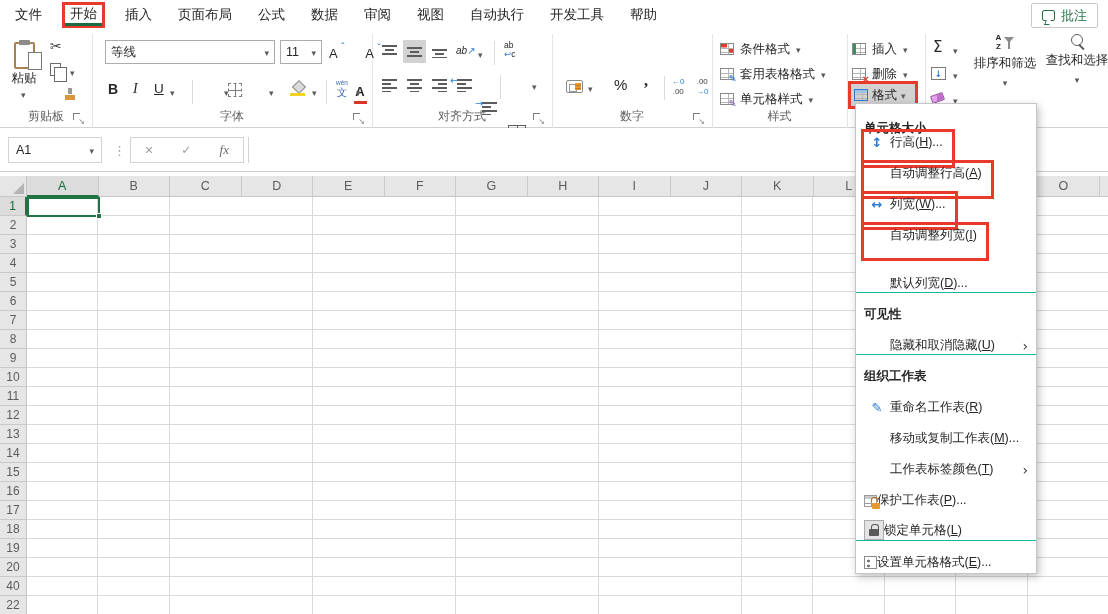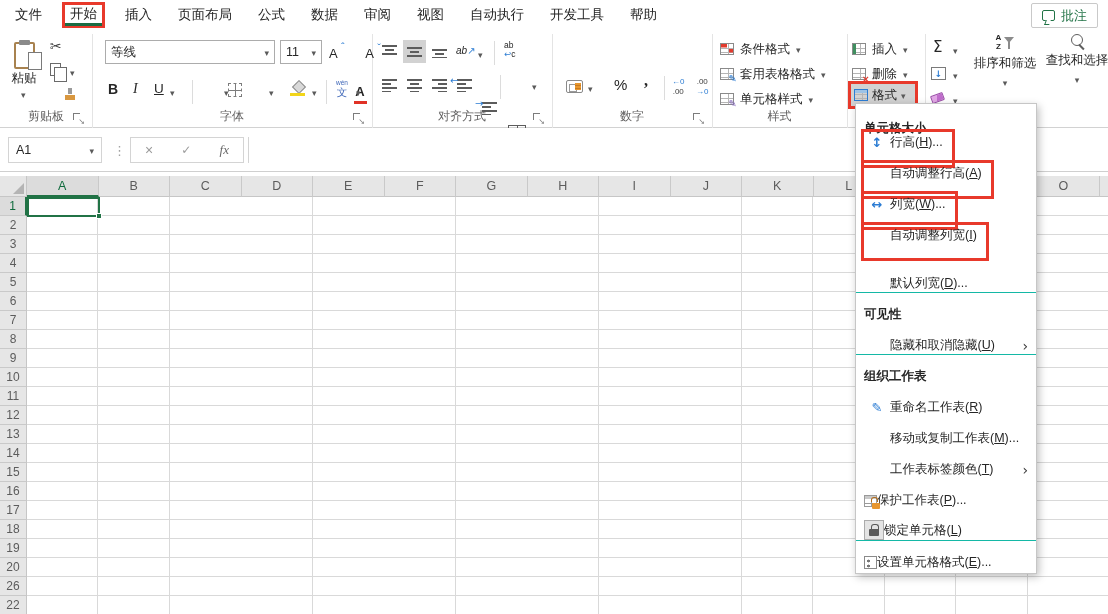--- a/index.html
+++ b/index.html
@@ -596,21 +596,21 @@
 
       <div class="rh">
         <span>19</span>
       </div>
 
       <div class="rh">
         <span>20</span>
       </div>
 
       <div class="rh">
-        <span>26</span>
+        <span>40</span>
       </div>
 
       <div class="rh">
         <span>22</span>
       </div>
     </div>
   <div class="cells"></div>
   <div class="selbox">
     <span class="handle"></span>
   </div>

